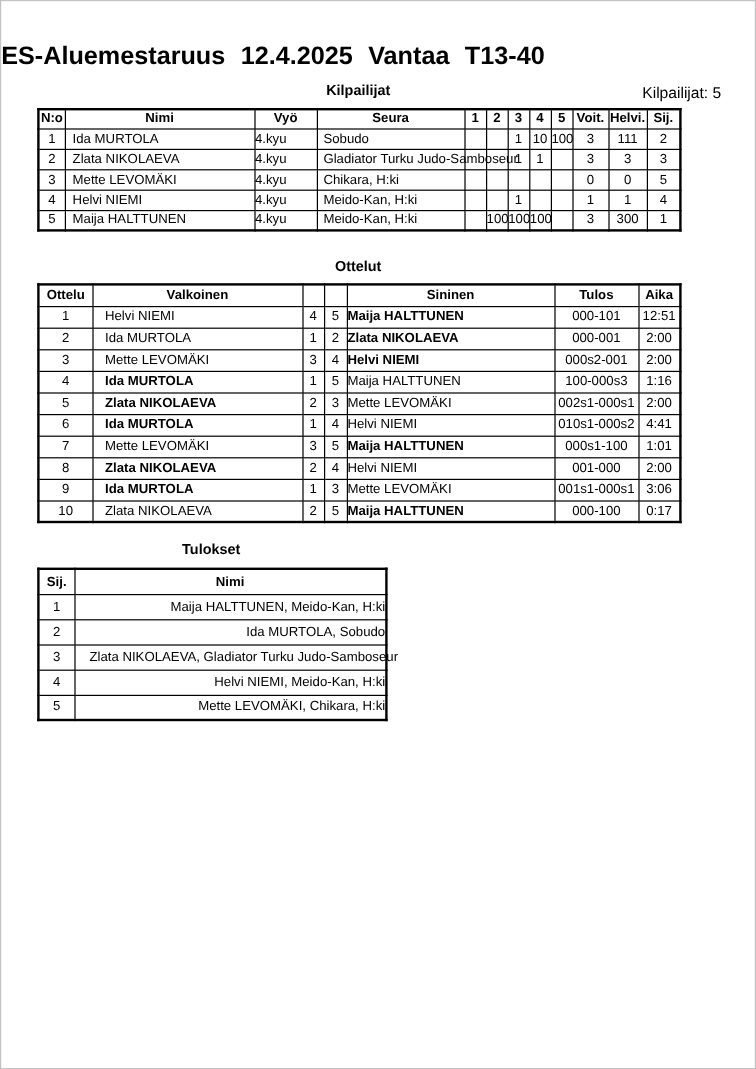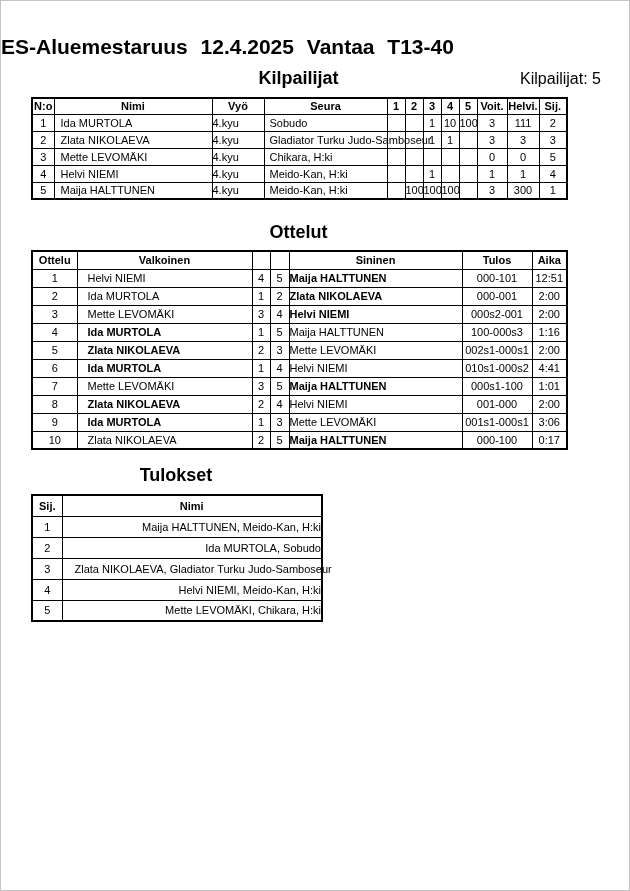--- a/index.html
+++ b/index.html
@@ -14,26 +14,26 @@
   .title {
     margin-top:34px;
     font-size:21px;
     font-weight:bold;
     word-spacing:7px;
     letter-spacing:0px;
   }
   .count {
     position:absolute;
     top:69px; right:28px;
-    font-size:16px;
+    font-size:13px;
   }
   .section-heading {
     width:535px; margin-left:30px;
     text-align:center;
-    font-size:18px; font-weight:bold;
+    font-size:12px; font-weight:bold;
   }
   .sh1 { margin-top:9px; }
   .sh2 { margin-top:22px; }
   .sh3 { margin-top:15px; }
   table {
     border-collapse:collapse;
     table-layout:fixed;
     margin-left:30px;
     border:2px solid #000;
   }

